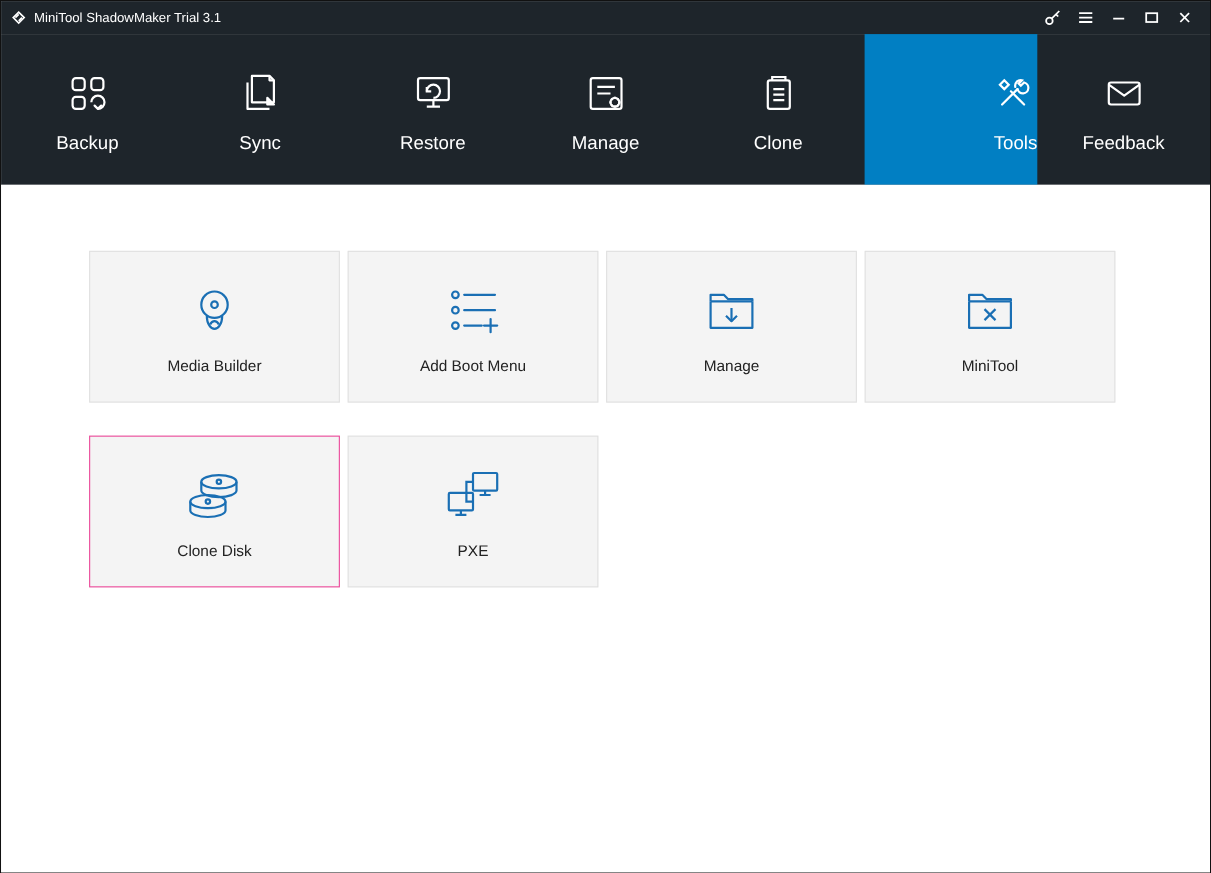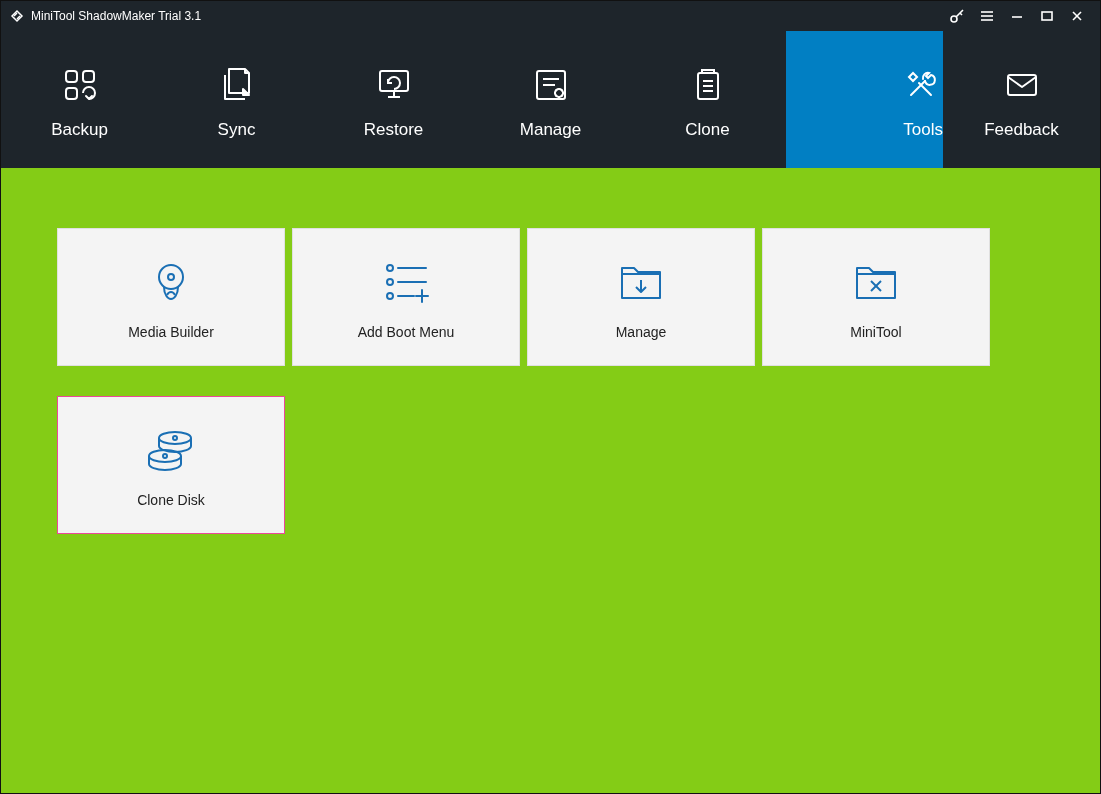--- a/index.html
+++ b/index.html
@@ -5,21 +5,21 @@
   html,body{margin:0;padding:0;width:1101px;height:794px;font-family:"Segoe UI",Arial,sans-serif;background:#e9e9e9;}
   .window{width:1101px;height:794px;border:1px solid #111;box-sizing:border-box;display:flex;flex-direction:column;}
   .titlebar{height:30px;background:#1e252b;color:#fff;display:flex;align-items:center;padding:0 8px;font-size:12px;}
   .titlebar .logo{width:16px;height:16px;display:flex;align-items:center;justify-content:center;margin-right:6px;}
   .titlebar .spacer{flex:1;}
   .titlebar .ctl{width:30px;height:30px;display:flex;align-items:center;justify-content:center;cursor:pointer;}
   .navbar{height:137px;background:#1e252b;display:flex;}
   .navitem{flex:1;display:flex;flex-direction:column;align-items:center;justify-content:center;color:#fff;font-size:17px;cursor:pointer;}
   .navitem.active{background:#017fc3;align-items:flex-end;}
   .navitem .icon{height:50px;display:flex;align-items:center;justify-content:center;margin-bottom:10px;}
-  .content{flex:1;background:#84cc16;padding:60px 56px;box-sizing:border-box;}
+  .content{flex:1;background:#ffffff;padding:60px 80px;box-sizing:border-box;}
   .grid{display:grid;grid-template-columns:repeat(4,228px);grid-auto-rows:138px;gap:30px 7px;}
   .card{background:#f4f4f4;border:1px solid #e0e0e0;display:flex;flex-direction:column;align-items:center;justify-content:center;cursor:pointer;}
   .card.highlight{border:1px solid #ec4899;}
   .card .cicon{height:56px;display:flex;align-items:center;justify-content:center;margin-bottom:14px;}
   .card .clabel{font-size:14px;color:#222;}
   svg{display:block;}
 </style>
 </head>
 <body>
 
@@ -252,17 +252,33 @@
                 <ellipse cx="24" cy="32" rx="16" ry="6"></ellipse>
                 <path d="M8 32 V40 C8 43 15 46 24 46 C33 46 40 43 40 40 V32"></path>
                 <circle cx="34" cy="14" r="2"></circle>
                 <circle cx="24" cy="32" r="2"></circle>
               </g>
             </svg>
         </span>
         <span class="clabel">Clone Disk</span>
       </div>
 
+      <div class="card">
+        <span class="cicon">
+          <svg width="60" height="52" viewBox="0 0 60 52">
+              <g stroke="#1a6fb4" stroke-width="2" fill="none">
+                <rect x="30" y="6" width="22" height="16" rx="1"></rect>
+                <line x1="36" y1="26" x2="46" y2="26"></line>
+                <line x1="41" y1="22" x2="41" y2="26"></line>
+                <rect x="8" y="24" width="22" height="16" rx="1"></rect>
+                <line x1="14" y1="44" x2="24" y2="44"></line>
+                <line x1="19" y1="40" x2="19" y2="44"></line>
+                <path d="M30 14 H24 V32 H30" stroke-dasharray="0"></path>
+              </g>
+            </svg>
+        </span>
+        <span class="clabel">PXE</span>
+      </div>
 
     </div>
   </div>
 
 </div>
 
 </body></html>

